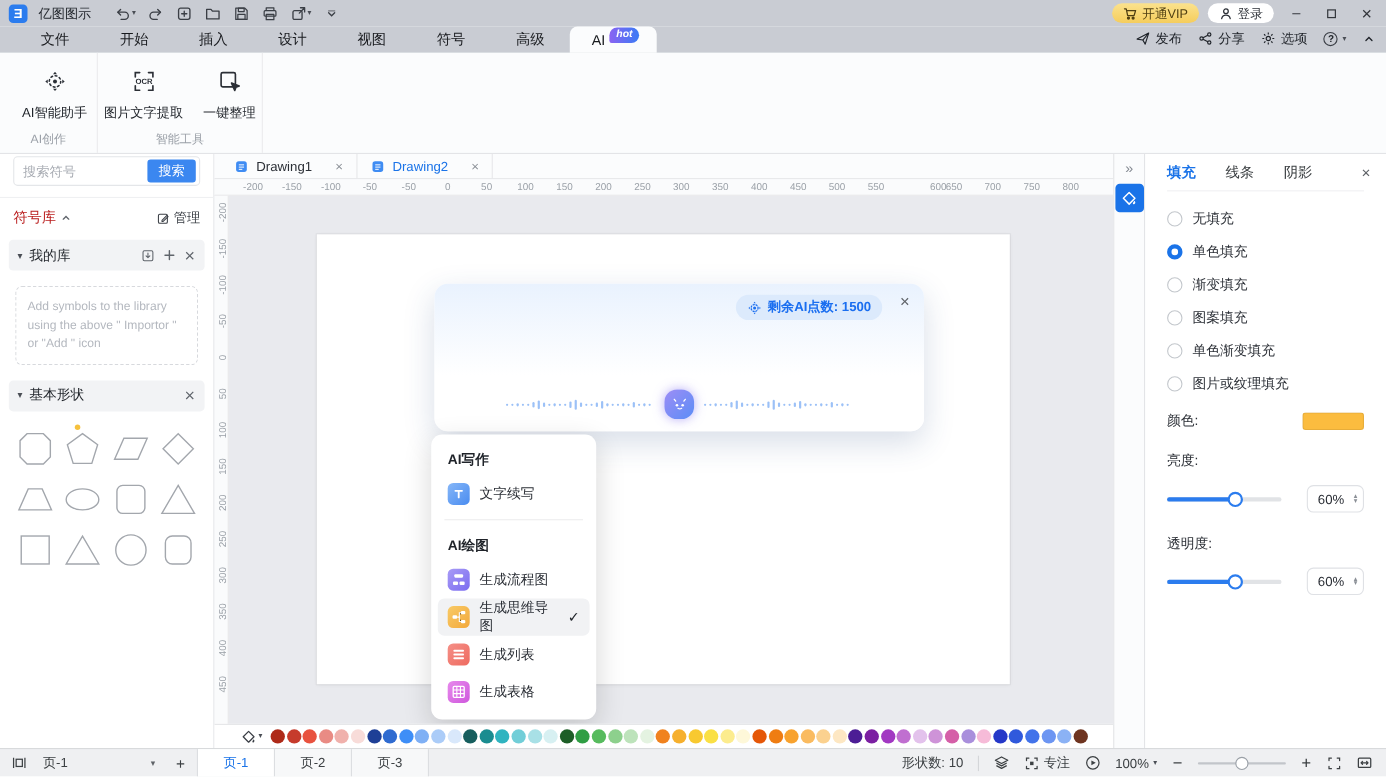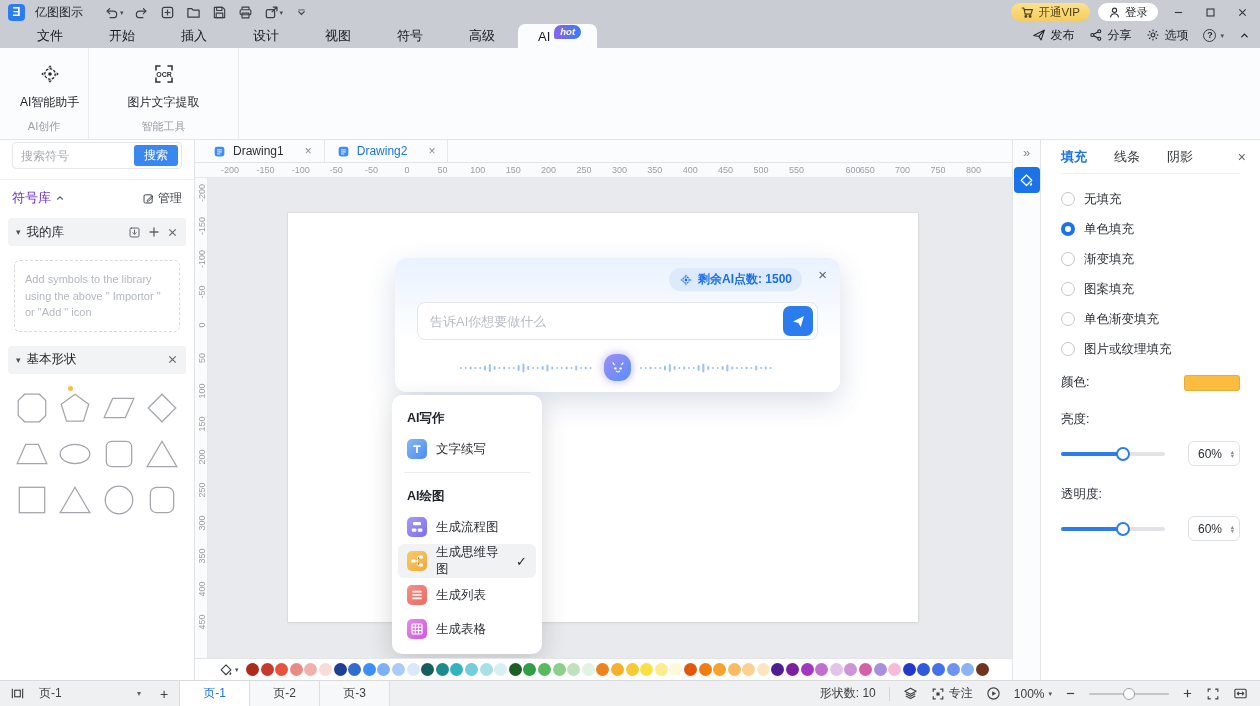--- a/index.html
+++ b/index.html
@@ -49,21 +49,21 @@
   .sidebar { width:195px; background:#fff; border-right:1px solid #e2e3e6; display:flex; flex-direction:column; }
   .sb-row1 { display:flex; align-items:center; gap:6px; padding:10px 12px 8px; }
   .sb-title { font-size:13px; color:#1f2329; }
   .sb-collapse { margin-left:auto; color:#6b7078; font-size:13px; }
   .sb-search { display:flex; align-items:center; margin:2px 12px 10px; border:1px solid #e4e6e9; border-radius:4px; height:27px; padding:0 3px 0 8px; }
   .sb-search input { border:none; outline:none; flex:1; font-size:12px; color:#333; width:100px; background:transparent;
     font-family:"Liberation Sans","DejaVu Sans",sans-serif; }
   .sb-search input::placeholder { color:#a7abb2; }
   .search-btn { background:#3b87f0; color:#fff; border:none; border-radius:3px; height:21px; padding:0 10px; font-size:12px; }
   .sb-lib-row { display:flex; align-items:center; gap:4px; padding:9px 12px; border-top:1px solid #eff0f2; }
-  .sb-lib-title { font-size:13px; color:#6d28d9; }
+  .sb-lib-title { font-size:13px; color:#b91c1c; }
   .sb-manage { margin-left:auto; display:flex; align-items:center; gap:3px; color:#3c4047; font-size:12px; }
   .sb-section { background:#f2f3f5; border-radius:4px; margin:2px 8px; height:28px; display:flex; align-items:center; gap:6px; padding:0 8px; }
   .sb-section .tri { font-size:9px; color:#4a4e55; }
   .sb-section-label { font-size:12.5px; color:#1f2329; }
   .sb-section-icons { margin-left:auto; display:flex; align-items:center; gap:7px; color:#5f646b; }
   .sb-hint { margin:12px 14px; border:1px dashed #d7d9dd; border-radius:6px; padding:10px 10px; font-size:11px; color:#b4b8bf; line-height:1.5; }
   .shape-grid { display:grid; grid-template-columns:repeat(4,1fr); gap:6px 4px; padding:12px 12px; }
   .shape-cell { height:40px; display:flex; align-items:center; justify-content:center; position:relative; }
   .shape-cell .snap-dot { position:absolute; top:-2px; left:12px; width:5px; height:5px; border-radius:50%; background:#f6c13d; }
 
@@ -359,20 +359,29 @@
   </div>
   <div class="rib-group" style="width:150px; justify-content:center; gap:2px;">
     <div class="rib-btn">
       <span class="ic">
           <svg width="24" height="24" viewBox="0 0 24 24" fill="none" stroke="#2b2f36" stroke-width="1.5" stroke-linecap="round">
             <path d="M4 8V4h4M16 4h4v4M20 16v4h-4M8 20H4v-4"></path>
             <text x="12" y="14.5" text-anchor="middle" font-size="7" font-weight="bold" fill="#2b2f36" stroke="none" font-family="Liberation Sans,sans-serif">OCR</text>
           </svg>
         </span>
       <span class="rib-btn-label">图片文字提取</span>
+    </div>
+    <div class="rib-btn">
+      <span class="ic">
+          <svg width="24" height="24" viewBox="0 0 24 24" fill="none" stroke="#2b2f36" stroke-width="1.5" stroke-linejoin="round">
+            <rect x="4" y="4" width="13" height="13" rx="1.5"></rect>
+            <path d="M13.5 13.5l7 2.6-3 1.1-1.1 3z" fill="#2b2f36"></path>
+          </svg>
+        </span>
+      <span class="rib-btn-label">一键整理</span>
     </div>
     <div class="rib-group-label">智能工具</div>
   </div>
 </div>
 
 <div class="main">
 
   <div class="sidebar">
     <div class="sb-search">
       <input placeholder="搜索符号" style="">
@@ -569,28 +578,20 @@
                   <path d="M8 1.6 6.8 3h2.4z" fill="#1a6ef0" stroke="none"></path>
                   <path d="M8 14.4 6.8 13h2.4z" fill="#1a6ef0" stroke="none"></path>
                   <path d="M1.6 8 3 6.8v2.4z" fill="#1a6ef0" stroke="none"></path>
                   <path d="M14.4 8 13 6.8v2.4z" fill="#1a6ef0" stroke="none"></path>
                   <circle cx="8" cy="8" r="3.6" stroke-dasharray="1.2 1.8"></circle>
                 </svg>
               </span>
             <span>剩余AI点数: 1500</span>
           </span>
           <span class="dlg-close">×</span>
-          <div class="ai-input-row">
-            <input placeholder="告诉AI你想要做什么" style="">
-            <button class="send-btn">
-                <svg width="15" height="15" viewBox="0 0 16 16">
-                  <path d="M2.2 8 13.8 2.2 10.4 13.8 7.9 9.5z" fill="#fff"></path>
-                </svg>
-              </button>
-          </div>
           <div class="wave-row">
             <svg id="wave-left" width="135" height="18">
                 <rect x="0" y="8" width="2" height="2" rx="1" fill="#9cc1f7"></rect>
                 <rect x="4.8" y="8" width="2" height="2" rx="1" fill="#9cc1f7"></rect>
                 <rect x="9.6" y="7.5" width="2" height="3" rx="1" fill="#9cc1f7"></rect>
                 <rect x="14.399999999999999" y="8" width="2" height="2" rx="1" fill="#9cc1f7"></rect>
                 <rect x="19.2" y="8" width="2" height="2" rx="1" fill="#9cc1f7"></rect>
                 <rect x="24" y="6.5" width="2" height="5" rx="1" fill="#9cc1f7"></rect>
                 <rect x="28.799999999999997" y="5" width="2" height="8" rx="1" fill="#9cc1f7"></rect>
                 <rect x="33.6" y="7" width="2" height="4" rx="1" fill="#9cc1f7"></rect>

